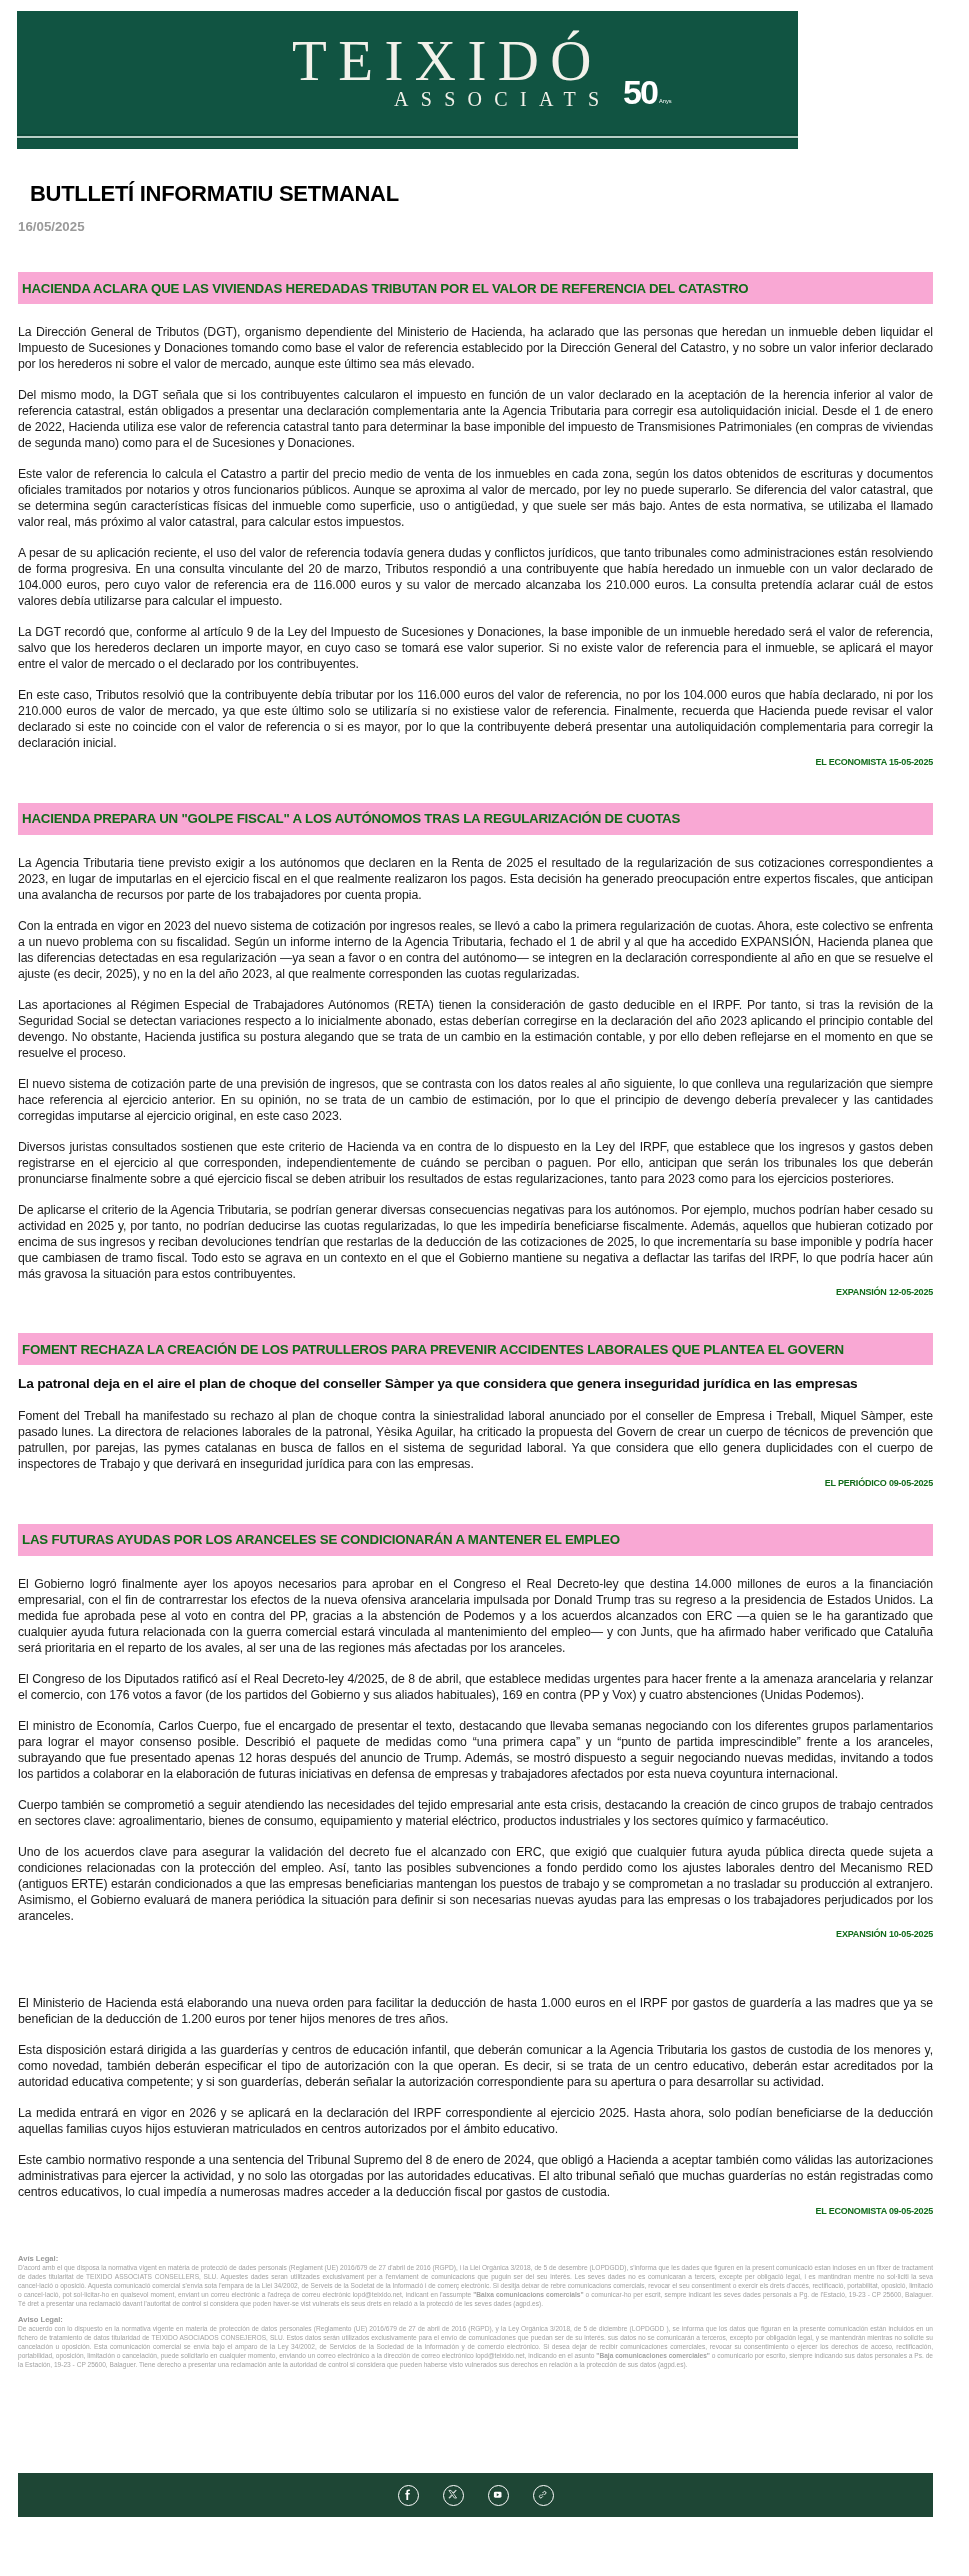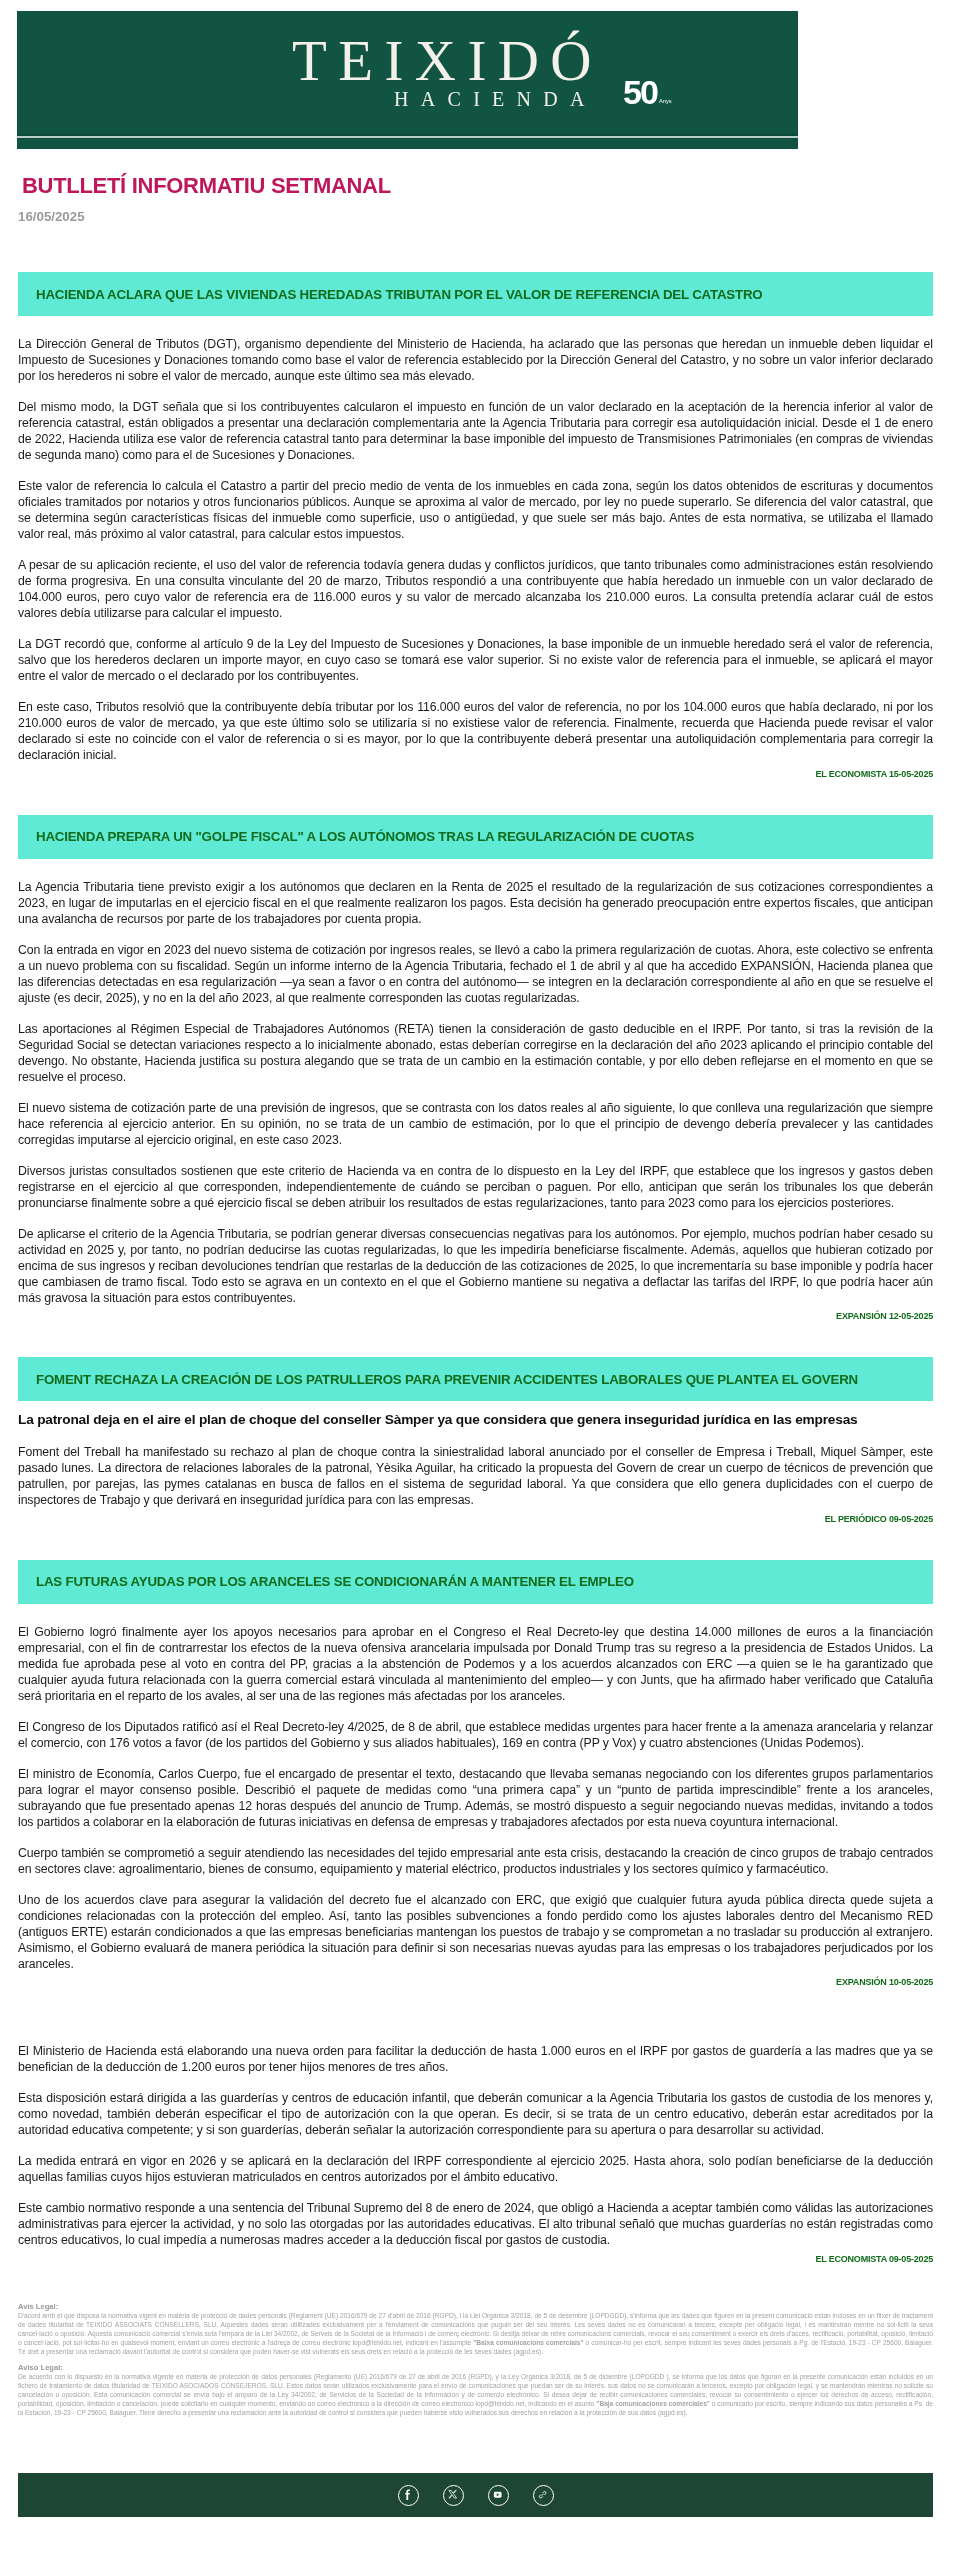--- a/index.html
+++ b/index.html
@@ -22,27 +22,27 @@
   }
   .logo-50 {
     position: absolute; left: 606px; top: 64px;
     font-family: "Liberation Sans", sans-serif; font-weight: bold; color: #ffffff;
     font-size: 34px; letter-spacing: -1.9px; line-height: 1;
   }
   .logo-anys {
     position: absolute; left: 642px; top: 87px; color: #ffffff; font-size: 5.7px;
   }
   .title-block { position: absolute; left: 18px; top: 169px; }
-  .page-title { font-weight: bold; font-size: 22px; color: #be185d; letter-spacing: -0.3px; margin: 4px; }
+  .page-title { font-weight: bold; font-size: 22px; color: #000000; letter-spacing: -0.3px; margin: 12px; }
   .page-date { font-weight: bold; font-size: 13.3px; color: #9a9a9a; margin-top: 9.5px; }
 
   .content { position: absolute; left: 18px; top: 272px; width: 915px; }
   .article { margin-bottom: 0; }
   .art-head {
-    background: #5eead4; height: 44px; display: flex; align-items: center; padding-left: 18px;
+    background: #f9a8d4; height: 32px; display: flex; align-items: center; padding-left: 4px;
     font-weight: bold; font-size: 13.3px; color: #116b1a; letter-spacing: -0.2px;
   }
   .art-sub { font-weight: bold; font-size: 13.7px; color: #111; margin: 11.4px 0 17px 0; letter-spacing: -0.2px; }
   .art-body p {
     margin: 0 0 15px 0; font-size: 12.3px; line-height: 16px; text-align: justify; color: #1d1d1d;
     letter-spacing: -0.1px;
   }
   .art-body p:first-child { margin-top: 20px; }
   .art-source { font-weight: bold; font-size: 9px; color: #116b1a; margin: -9.5px 0 0 0; letter-spacing: -0.2px; text-align: right; }
   .spacer { height: 36px; }
@@ -61,21 +61,21 @@
     display: flex; align-items: center; justify-content: center; color: #fff; font-size: 11.4px; font-weight: bold;
     box-sizing: border-box; cursor: pointer;
   }
   .social svg { width: 11.4px; height: 11.4px; }
 </style>
 </head>
 <body>
 
 <div class="header">
   <div class="logo-main">TEIXIDÓ</div>
-  <div class="logo-sub">HACIENDA</div>
+  <div class="logo-sub">ASSOCIATS</div>
   <div class="logo-50">50</div>
   <div class="logo-anys">Anys</div>
   <div class="rule"></div>
   <div class="rule-light"></div>
 </div>
 
 <div class="title-block">
   <h1 class="page-title">BUTLLETÍ INFORMATIU SETMANAL</h1>
   <div class="page-date">16/05/2025</div>
 </div>

